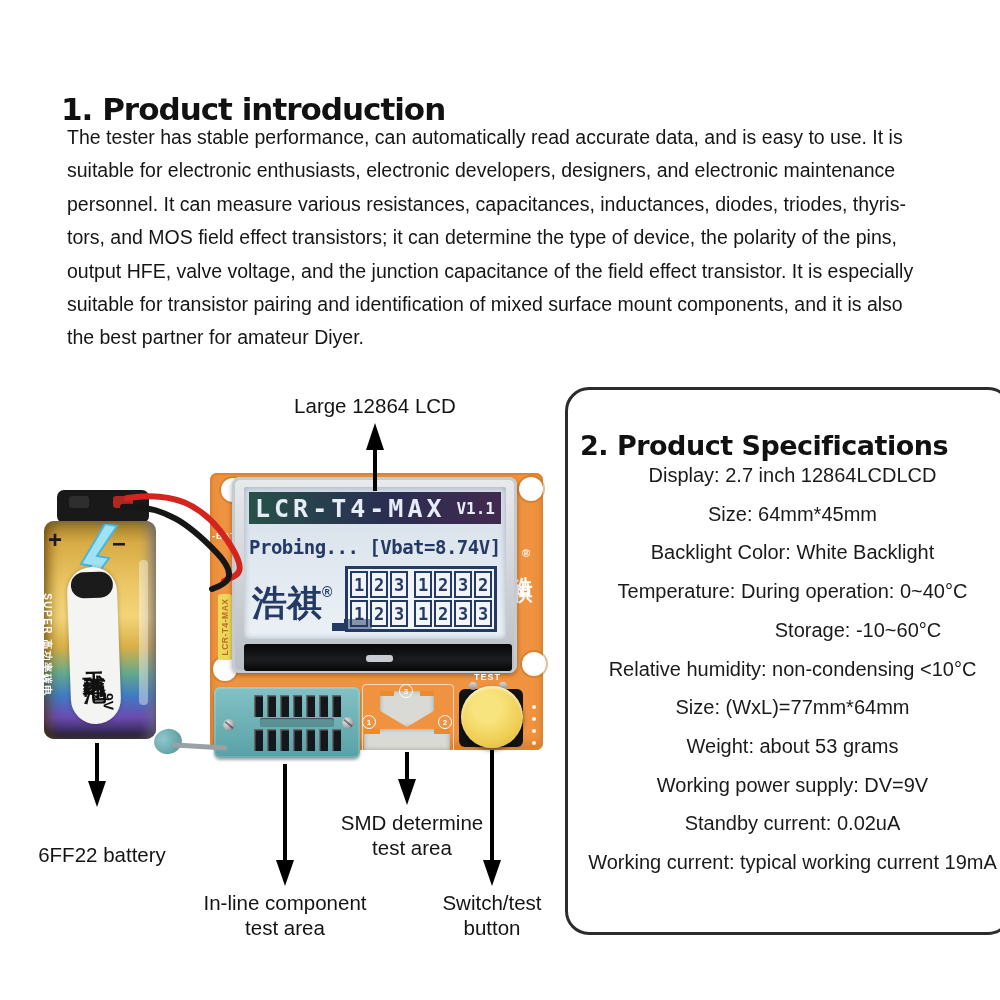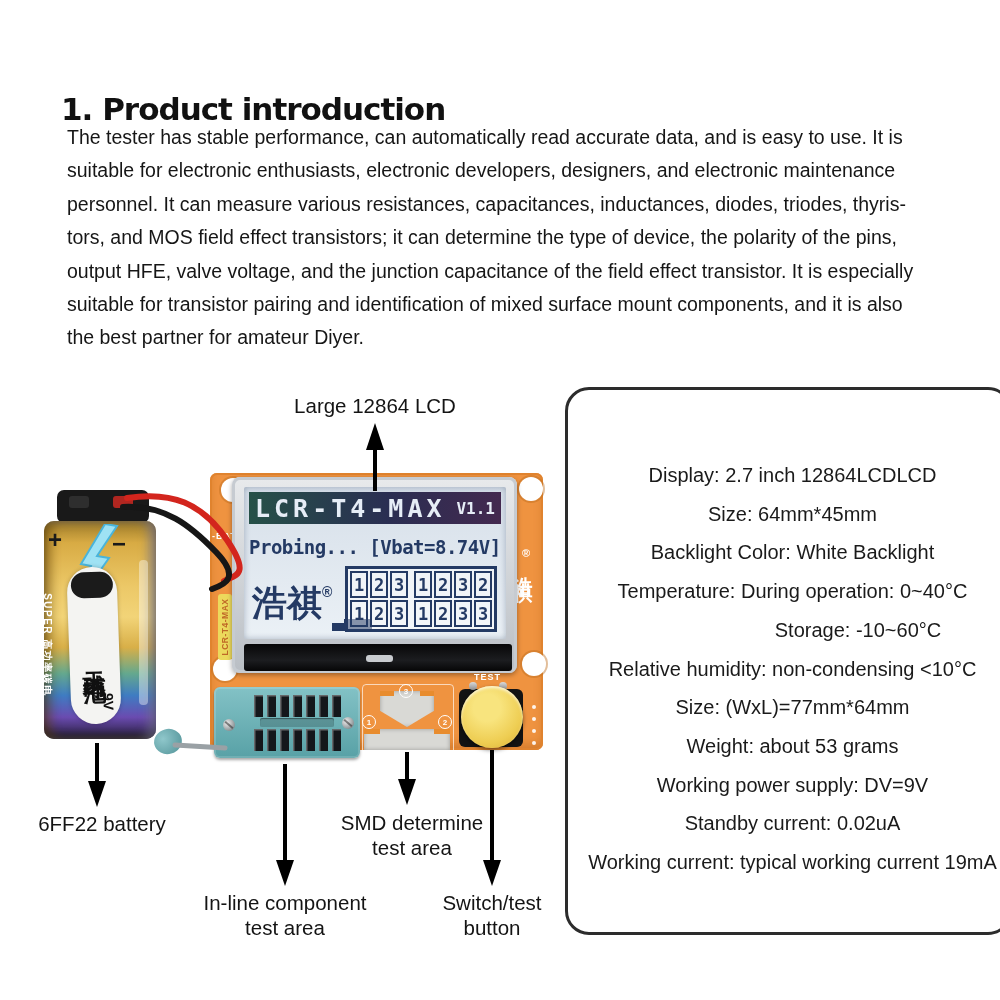--- a/index.html
+++ b/index.html
@@ -291,35 +291,36 @@
       <line x1="258" y1="764" x2="258" y2="862" stroke-width="4"></line>
       <polygon points="258,886 249,860 267,860" stroke="none"></polygon>
     </g>
     <g fill="#000" stroke="#000">
       <line x1="465" y1="750" x2="465" y2="862" stroke-width="4"></line>
       <polygon points="465,886 456,860 474,860" stroke="none"></polygon>
     </g>
   </svg>
 
   <div class="abs callout" style="left:248px;top:394px;width:200px;">Large 12864 LCD</div>
-  <div class="abs callout" style="left:5px;top:812px;width:140px;">6FF22 battery</div>
+  <div class="abs callout" style="left:5px;top:843px;width:140px;">6FF22 battery</div>
   <div class="abs callout" style="left:305px;top:811px;width:160px;">
     <div>SMD determine</div>
       <div>test area</div>
   </div>
   <div class="abs callout" style="left:168px;top:891px;width:180px;">
     <div>In-line component</div>
       <div>test area</div>
   </div>
   <div class="abs callout" style="left:405px;top:891px;width:120px;">
     <div>Switch/test</div>
       <div>button</div>
   </div>
 
   <div class="abs spec-box">
+    <h2 class="abs spec-title">2. Product Specifications</h2>
     <div class="abs spec-lines">
       <div>Display: 2.7 inch 12864LCDLCD</div>
       <div>Size: 64mm*45mm</div>
       <div>Backlight Color: White Backlight</div>
       <div>Temperature: During operation: 0~40°C</div>
       <div class="indent">Storage: -10~60°C</div>
       <div>Relative humidity: non-condensing &lt;10°C</div>
       <div>Size: (WxL)=77mm*64mm</div>
       <div>Weight: about 53 grams</div>
       <div>Working power supply: DV=9V</div>

